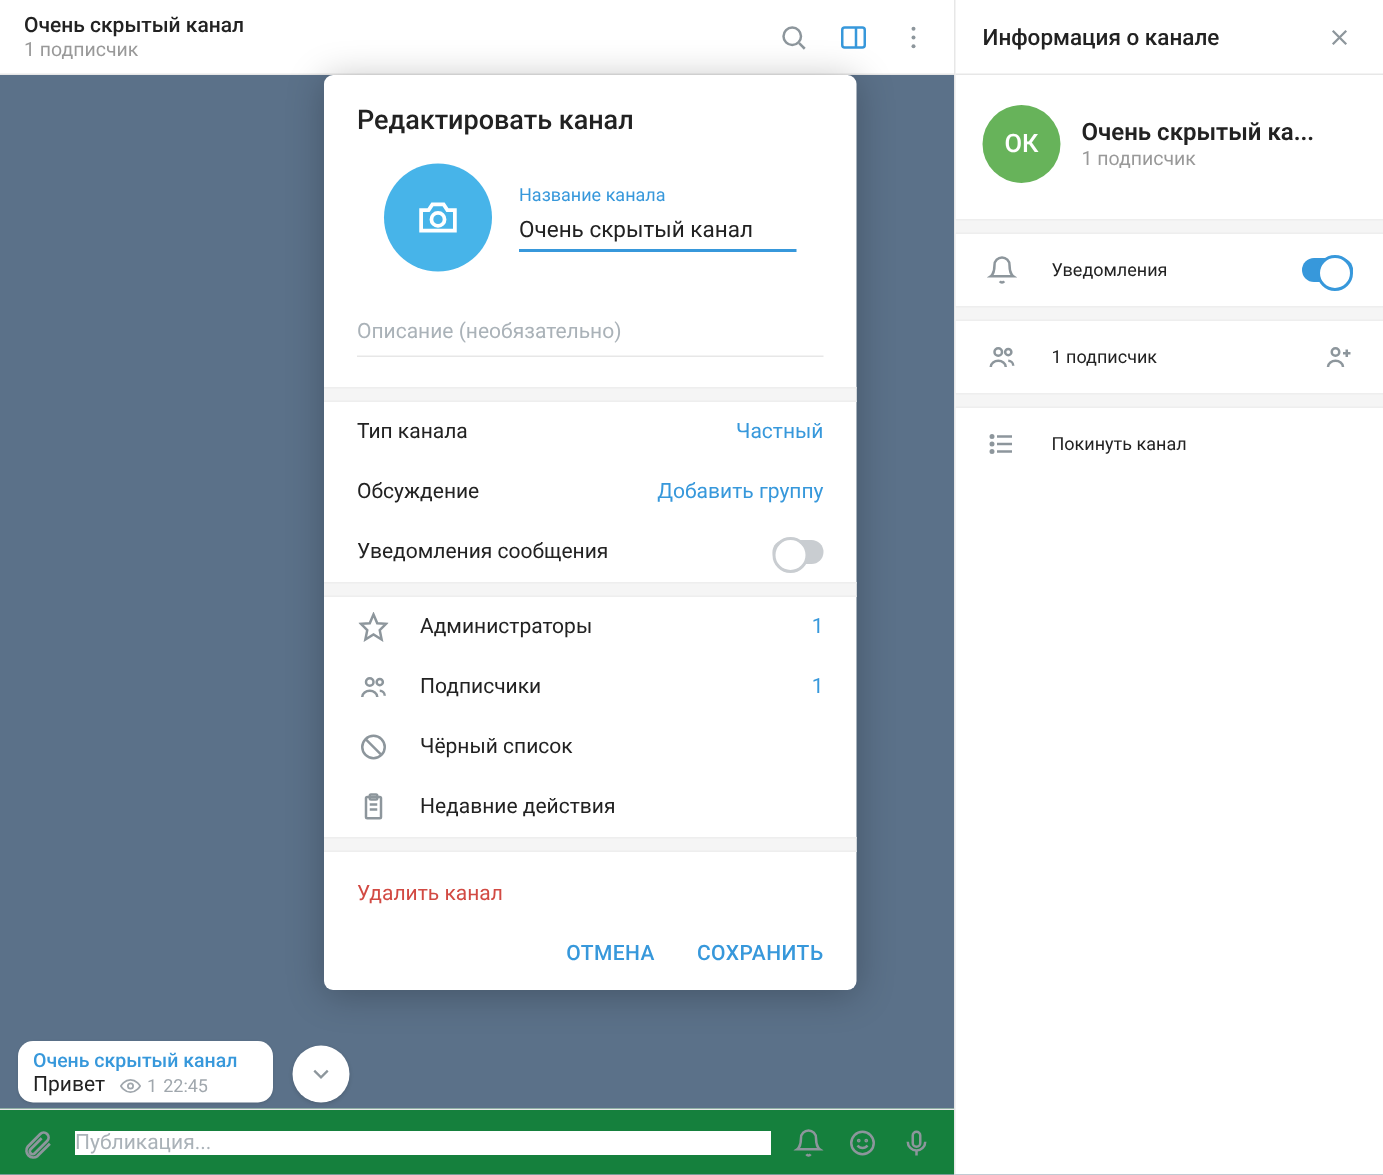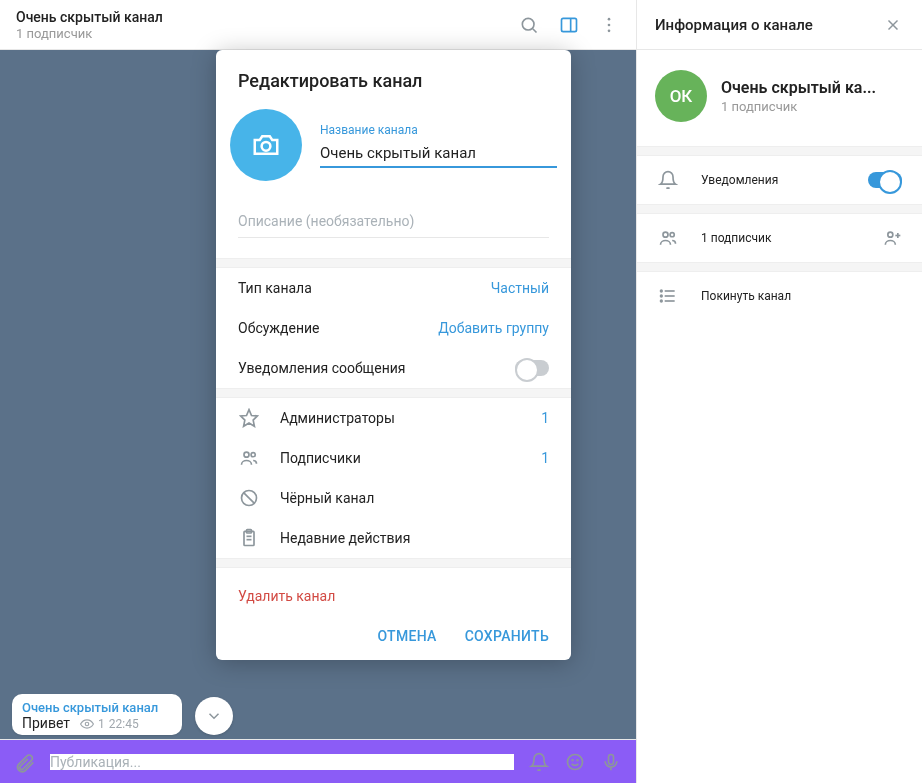--- a/index.html
+++ b/index.html
@@ -17,21 +17,21 @@
 
 
 .msg-bubble { position: absolute; left: 12px; bottom: 48px; background: #fff; border-radius: 10px; padding: 6px 10px 4px; min-width: 170px; box-shadow: 0 1px 2px rgba(0,0,0,0.1); }
 .msg-channel { color: #3798db; font-weight: 500; font-size: 13px; }
 .msg-text { font-size: 14px; color: #222; }
 .msg-meta { display: flex; align-items: center; justify-content: flex-end; gap: 4px; color: #a0a7ad; font-size: 12px; margin-top: -2px; }
 .msg-meta .eye { font-size: 13px; }
 .jump-btn { position: absolute; left: 195px; bottom: 48px; width: 38px; height: 38px; border-radius: 50%; background: #fff; box-shadow: 0 1px 3px rgba(0,0,0,0.15); display: flex; align-items: center; justify-content: center; color: #8d969c; }
 
 
-.composer { position: absolute; left: 0; bottom: 0; width: 636px; height: 44px; background: #8b5cf6; border-top: 1px solid #e7e7e7; display: flex; align-items: center; padding: 0 14px; gap: 14px; }
+.composer { position: absolute; left: 0; bottom: 0; width: 636px; height: 44px; background: #15803d; border-top: 1px solid #e7e7e7; display: flex; align-items: center; padding: 0 14px; gap: 14px; }
 .composer-input { flex: 1; border: none; outline: none; font-size: 14px; color: #666; }
 .composer-input::placeholder { color: #aab2b8; }
 .composer .icon-btn { color: #8d969c; }
 
 
 .sidebar { position: absolute; right: 0; top: 0; width: 286px; height: 783px; background: #fff; border-left: 1px solid #e7e7e7; }
 .side-header { height: 50px; border-bottom: 1px solid #e7e7e7; display: flex; align-items: center; padding: 0 18px; justify-content: space-between; }
 .side-header-title { font-size: 15px; font-weight: 500; color: #222; }
 .side-close { color: #8d969c; }
 .side-profile { padding: 20px 18px 24px; display: flex; align-items: center; gap: 14px; }
@@ -43,21 +43,21 @@
 .side-row .icon-slot { width: 22px; color: #8d969c; display: flex; justify-content: center; }
 .side-row-label { flex: 1; font-size: 12px; color: #222; }
 .toggle { width: 34px; height: 16px; background: #3798db; border-radius: 10px; position: relative; }
 .toggle::after { content: ""; position: absolute; right: 0; top: -2px; width: 20px; height: 20px; background: #fff; border: 2px solid #3798db; border-radius: 50%; }
 .side-row .add-icon { color: #8d969c; }
 
 
 .modal-backdrop { position: absolute; left: 0; top: 0; width: 636px; height: 783px; background: rgba(0,0,0,0); }
 .modal { position: absolute; left: 216px; top: 50px; width: 355px; background: #fff; border-radius: 6px; box-shadow: 0 3px 25px rgba(0,0,0,0.25); display: flex; flex-direction: column; }
 .modal-header { padding: 20px 22px 10px; font-size: 18px; font-weight: 500; color: #222; }
-.modal-name-row { display: flex; gap: 18px; padding: 8px 14px 24px; align-items: center; }
+.modal-name-row { display: flex; gap: 18px; padding: 8px 40px 24px; align-items: center; }
 .photo-circle { width: 72px; height: 72px; border-radius: 50%; background: #47b4e9; display: flex; align-items: center; justify-content: center; color: #fff; cursor: pointer; flex-shrink: 0; }
 .name-field-wrap { flex: 1; }
 .name-label { font-size: 12px; color: #3798db; margin-bottom: 3px; }
 .name-input { width: 100%; border: none; border-bottom: 2px solid #3798db; outline: none; font-size: 15px; padding: 4px 0 4px; color: #222; }
 .desc-wrap { padding: 0 22px 20px; }
 .desc-input { width: 100%; border: none; border-bottom: 1px solid #e7e7e7; outline: none; font-size: 14px; padding: 8px 0; color: #c2410c; }
 .desc-input::placeholder { color: #aab2b8; }
 .section-divider { height: 10px; background: #f5f5f5; border-top: 1px solid #eee; border-bottom: 1px solid #eee; }
 .modal-row { display: flex; align-items: flex-end; padding: 12px 22px; font-size: 14px; }
 .modal-row-label { flex: 1; color: #222; }
@@ -277,21 +277,21 @@
     <div class="mgmt-label">Подписчики</div>
     <div class="mgmt-count">1</div>
   </div>
   <div class="mgmt-row">
     <span class="icon-slot">
       <svg width="20" height="20" viewBox="0 0 24 24" fill="none" stroke="currentColor" stroke-width="2">
           <circle cx="12" cy="12" r="9"></circle>
           <line x1="5.5" y1="5.5" x2="18.5" y2="18.5"></line>
         </svg>
     </span>
-    <div class="mgmt-label">Чёрный канал</div>
+    <div class="mgmt-label">Чёрный список</div>
   </div>
   <div class="mgmt-row">
     <span class="icon-slot">
       <svg width="20" height="20" viewBox="0 0 24 24" fill="none" stroke="currentColor" stroke-width="2">
           <rect x="6" y="4" width="12" height="17" rx="1"></rect>
           <rect x="9" y="2" width="6" height="4" rx="1"></rect>
           <line x1="9" y1="10" x2="15" y2="10"></line>
           <line x1="9" y1="14" x2="15" y2="14"></line>
         </svg>
     </span>

